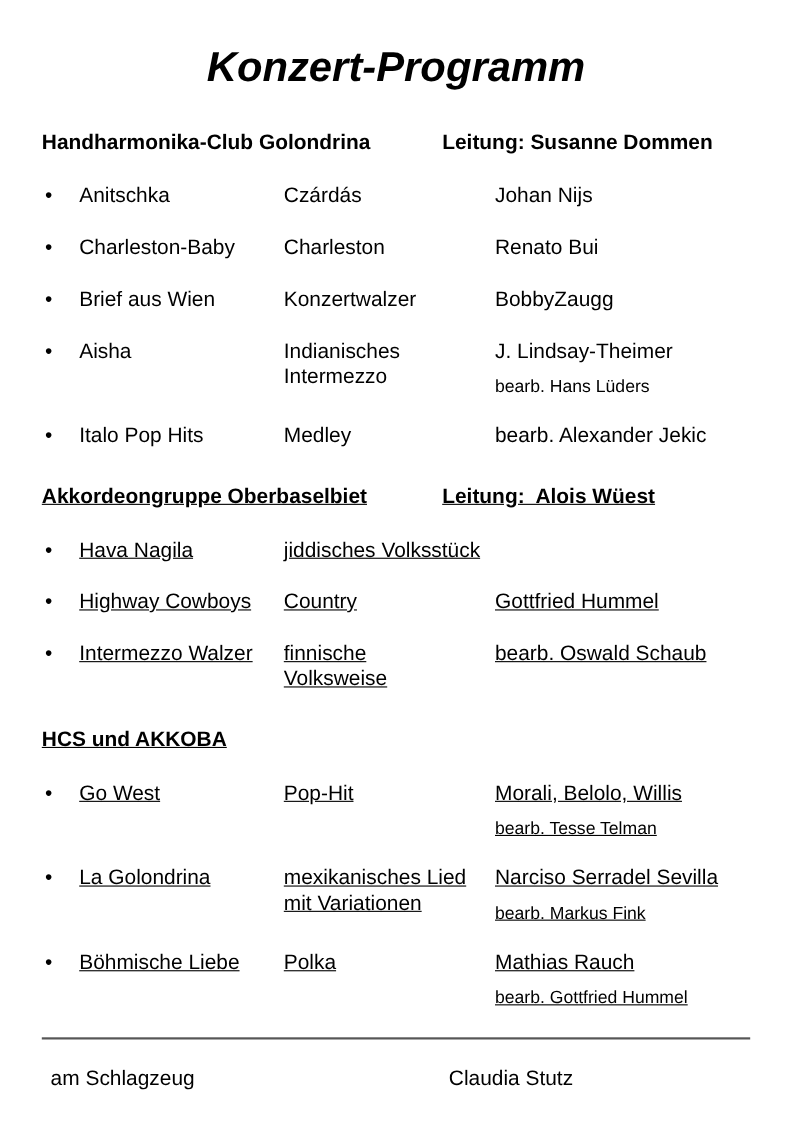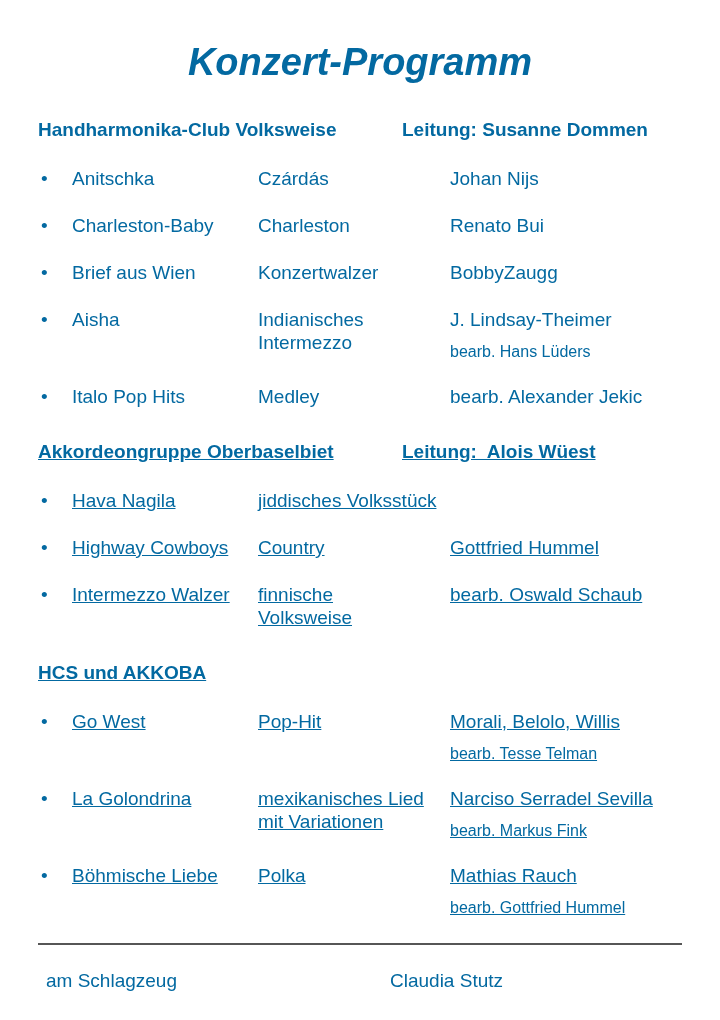--- a/index.html
+++ b/index.html
@@ -2,21 +2,21 @@
 <html><head>
 <meta charset="utf-8">
 <style>
   html, body { margin: 0; padding: 0; background: #fff; }
   .page {
     position: relative;
     width: 720px;
     height: 1020px;
     background: #ffffff;
     font-family: "Liberation Sans", sans-serif;
-    color: #0369a1;
+    color: #000000;
     overflow: hidden;
   }
   .title {
     text-align: center;
     font-size: 38px;
     line-height: 40px;
     font-weight: bold;
     font-style: italic;
     padding-top: 42px;
   }
@@ -52,32 +52,33 @@
   .rule {
     border: none;
     border-top: 2px solid #565656;
     margin: 26px 0 0 0;
   }
   .footer {
     display: flex;
     font-size: 19px;
     line-height: 23px;
     margin-top: 24px;
+    gap: 18px;
   }
   .footer-left { flex: 0 0 344px; margin-left: 8px; }
 </style>
 </head>
 <body>
 
 <div class="page">
   <div class="title">Konzert-Programm</div>
   <div class="content">
     <div class="sections">
         <div class="section">
-          <div class="section-header"><span class="sec-name">Handharmonika-Club Volksweise</span><span class="sec-leader">Leitung: Susanne Dommen</span></div>
+          <div class="section-header"><span class="sec-name">Handharmonika-Club Golondrina</span><span class="sec-leader">Leitung: Susanne Dommen</span></div>
           <div class="item first">
             <div class="bullet-cell"><span class="bullet">•</span></div>
             <div class="col1">Anitschka</div>
             <div class="col2">
               <div class="cell-line">Czárdás</div>
             </div>
             <div class="col3">
               <div class="cell-line">Johan Nijs</div>
             </div>
           </div>

